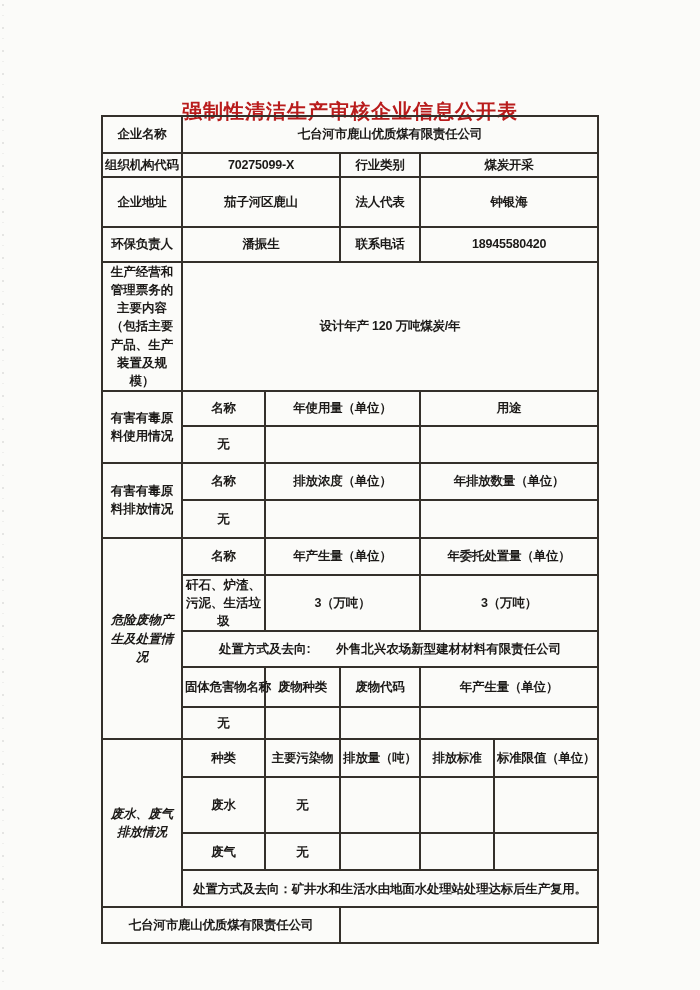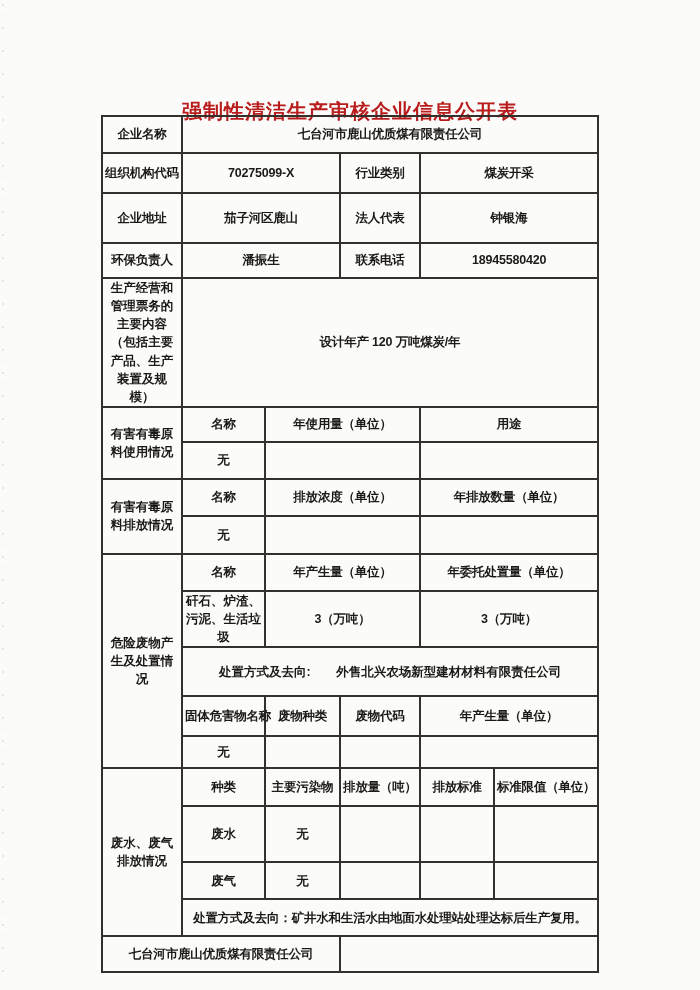--- a/index.html
+++ b/index.html
@@ -36,21 +36,21 @@
     font-size:12.5px;font-weight:700;
     text-align:center;vertical-align:middle;
     padding:0 2px;
     line-height:1.45;
     word-break:break-all;
     color:#1c1a18;
   }
   td.nowrap{white-space:nowrap;letter-spacing:-0.2px;padding:0 1px;}
   td.scope-lbl{font-size:12px;line-height:19px;padding:0 3px;}
   td.lh-mid{line-height:25px;}
-  td.lh-tall{line-height:40px;}
+  td.lh-tall{line-height:40px;font-style:italic;}
   td.disposal-flex div{
     display:flex;align-items:center;
     padding-left:34px;padding-right:8px;
   }
   td.disposal-flex .dv{flex:1;text-align:center;}
   td.disposal-center{white-space:nowrap;letter-spacing:-0.2px;margin-top:36px;}
 </style>
 </head>
 <body>
 
@@ -68,21 +68,21 @@
         <col style="width:74px">
         <col style="width:104px">
     </colgroup>
     <tbody>
 
       <tr style="height:37px">
         <td class="nowrap">企业名称</td>
         <td colspan="5" class="nowrap">七台河市鹿山优质煤有限责任公司</td>
       </tr>
 
-      <tr style="height:40px">
+      <tr style="height:24px">
         <td class="nowrap">组织机构代码</td>
         <td colspan="2" class="nowrap">70275099-X</td>
         <td class="nowrap">行业类别</td>
         <td colspan="2" class="nowrap">煤炭开采</td>
       </tr>
 
       <tr style="height:50px">
         <td class="nowrap">企业地址</td>
         <td colspan="2" class="nowrap">茄子河区鹿山</td>
         <td class="nowrap">法人代表</td>
@@ -129,21 +129,21 @@
         <td rowspan="5" class="lh-tall">危险废物产生及处置情况</td>
         <td class="nowrap">名称</td>
         <td colspan="2" class="nowrap">年产生量（单位）</td>
         <td colspan="2" class="nowrap">年委托处置量（单位）</td>
       </tr>
       <tr style="height:46px">
         <td>矸石、炉渣、污泥、生活垃圾</td>
         <td colspan="2" class="nowrap">3（万吨）</td>
         <td colspan="2" class="nowrap">3（万吨）</td>
       </tr>
-      <tr style="height:49px">
+      <tr style="height:36px">
         <td colspan="5" class="disposal-flex">
           <div>
             <span class="dl">处置方式及去向:</span>
             <span class="dv">外售北兴农场新型建材材料有限责任公司</span>
           </div>
         </td>
       </tr>
       <tr style="height:40px">
         <td class="nowrap">固体危害物名称</td>
         <td class="nowrap">废物种类</td>

